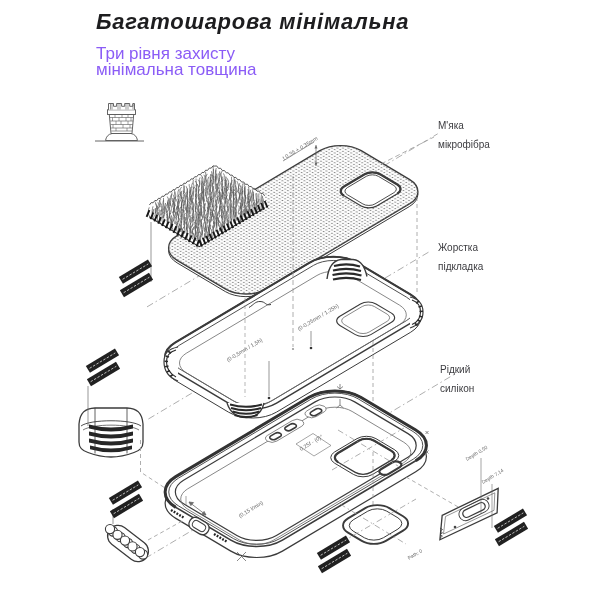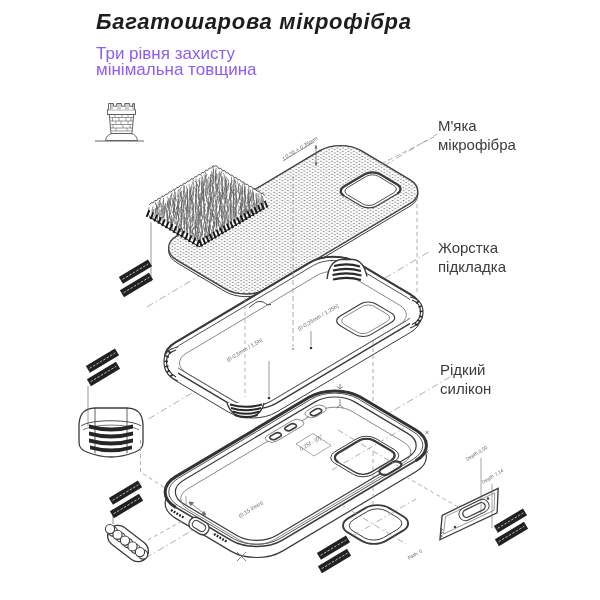--- a/index.html
+++ b/index.html
@@ -1,22 +1,22 @@
 <!DOCTYPE html>
 <html><head><meta charset="utf-8">
 <style>
 html,body{margin:0;padding:0;background:#fff;width:600px;height:600px;overflow:hidden}
 body{font-family:"Liberation Sans", sans-serif;position:relative}
 .title{position:absolute;left:96px;top:9px;font-size:22px;font-weight:700;font-style:italic;color:#1d1d1f;letter-spacing:0.7px}
 .sub{position:absolute;left:96px;top:46px;font-size:17px;color:#8b5cf6;line-height:15.5px}
-.lbl{position:absolute;font-size:15px;color:#3c3c40;line-height:18.5px}
+.lbl{position:absolute;font-size:10px;color:#3c3c40;line-height:18.5px}
 </style></head>
 <body>
 
-<div class="title">Багатошарова мікрофібра</div>
+<div class="title">Багатошарова мінімальна</div>
 
 <div class="sub">Три рівня захисту<br>мінімальна товщина</div>
 
 <div class="lbl" style="left:438px;top:117px">М'яка<br>мікрофібра</div>
 
 <div class="lbl" style="left:438px;top:239px">Жорстка<br>підкладка</div>
 
 <div class="lbl" style="left:440px;top:361px">Рідкий<br>силікон</div>
 
 <svg width="600" height="600" viewBox="0 0 600 600" style="position:absolute;left:0;top:0">

